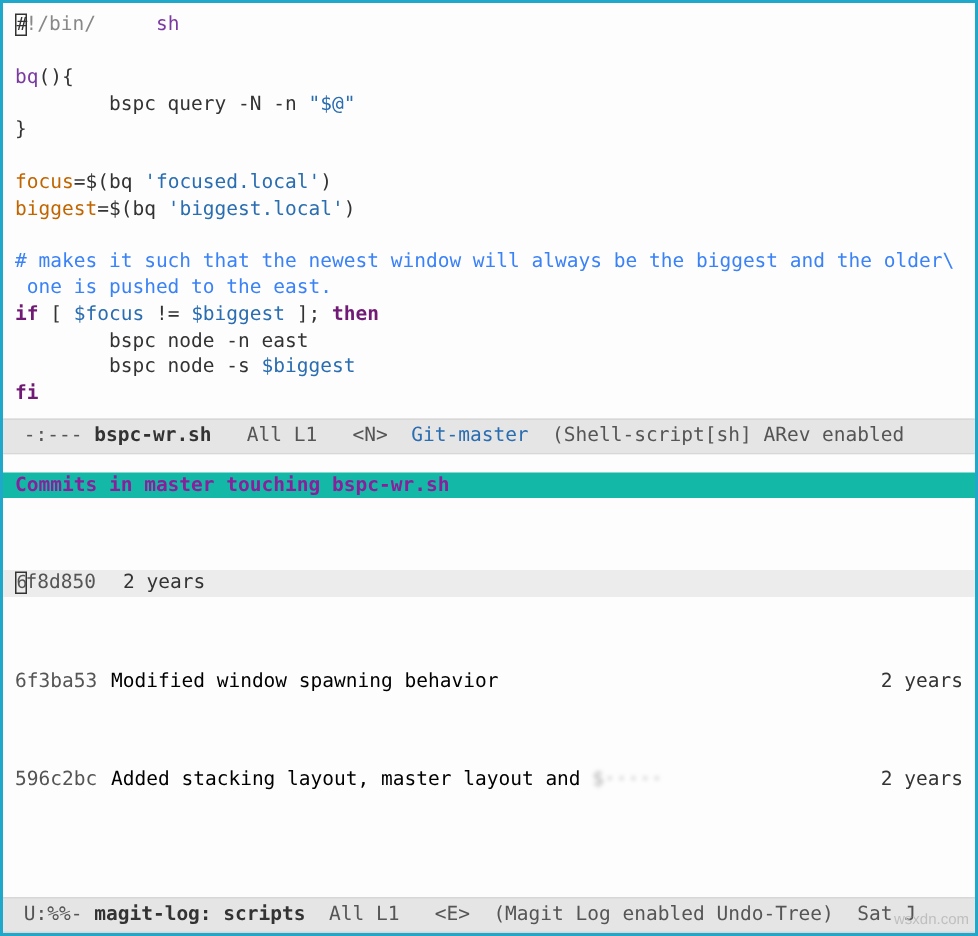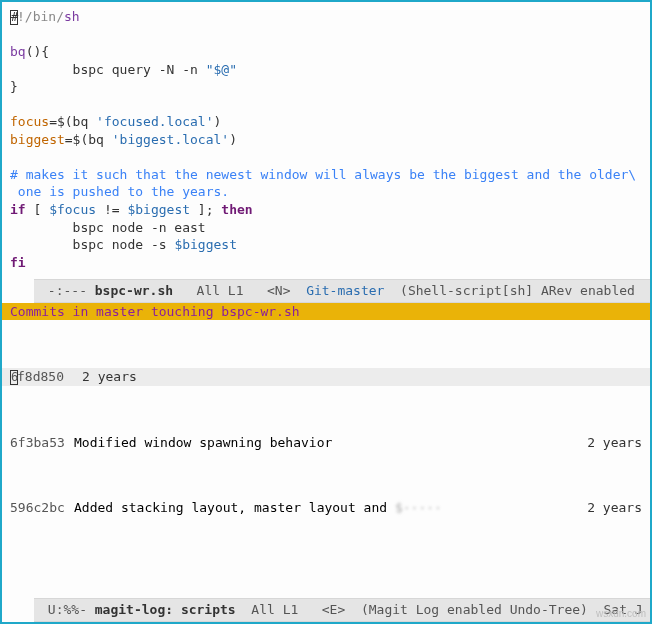--- a/index.html
+++ b/index.html
@@ -29,36 +29,36 @@
     color: #333;
   }
   .modeline {
     background: #e5e5e5;
     color: #555;
     padding: 2px 6px;
     font-size: 13px;
     white-space: pre;
     border-top: 1px solid #d7d7d7;
     border-bottom: 1px solid #d7d7d7;
-    margin-left: 32px;
   }
   .modeline .filename { font-weight: bold; color: #333; }
   .modeline .vc { color: #2a6db0; }
   .commits-pane {
     flex: 1 1 auto;
     background: #fdfdfd;
     overflow: hidden;
     display: flex;
     flex-direction: column;
   }
   .commits-header {
     color: #8a1f9c;
-    font-weight: normal;
+    font-weight: bold;
     padding: 0 8px;
-    background: #eab308;
+    background: #14b8a6;
+    margin-top: 12px;
   }
   .commit-row {
     display: flex;
     padding: 0 8px;
     margin-top: 48px;
   }
   .commit-row.selected { background: #ececec; }
   .commit-hash { color: #555; width: 64px; flex: 0 0 auto; }
   .commit-msg  { flex: 1 1 auto; white-space: pre; overflow: hidden; }
   .commit-ell  { color: #b0b0b0; filter: blur(1.5px); }
@@ -77,21 +77,21 @@
     width: 8px;
     border: 1px solid #333;
     text-align: center;
     line-height: 1.1;
     font-size: 12px;
     margin-right: -1px;
   }
 
   
   .c-she   { color: #888; }
-  .c-type  { color: #7a3aa0; }     
+  .c-type  { color: #7a3aa0; margin-left: 40px; }     
   .c-func  { color: #7a3aa0; }     
   .c-str   { color: #2a6db0; }
   .c-kw    { color: #701a75; font-weight: bold; }
   .c-cmt   { color: #3b82f6; }
   .c-assign{ color: #c06500; }     
   .c-dollar{ color: #2a6db0; }
 </style>
 </head>
 <body>
 
@@ -100,21 +100,21 @@
   <div class="editor"><span class="cursor-box">#</span><span class="c-she">!/bin/</span><span class="c-type">sh</span>
 <span></span>
 <span class="c-func">bq</span><span>(){</span>
 <span>        bspc query -N -n </span><span class="c-str">"$@"</span>
 <span>}</span>
 <span></span>
 <span class="c-assign">focus</span><span>=$(bq </span><span class="c-str">'focused.local'</span><span>)</span>
 <span class="c-assign">biggest</span><span>=$(bq </span><span class="c-str">'biggest.local'</span><span>)</span>
 <span></span>
 <span class="c-cmt"># makes it such that the newest window will always be the biggest and the older\</span>
-<span class="c-cmt"> one is pushed to the years.</span>
+<span class="c-cmt"> one is pushed to the east.</span>
 <span class="c-kw">if</span><span> [ </span><span class="c-dollar">$focus</span><span> != </span><span class="c-dollar">$biggest</span><span> ]; </span><span class="c-kw">then</span>
 <span>        bspc node -n east</span>
 <span>        bspc node -s </span><span class="c-dollar">$biggest</span>
 <span class="c-kw">fi</span>
 </div>
 
   <div class="modeline"><span> -:--- </span><span class="filename">bspc-wr.sh</span><span>   All L1   </span><span>&lt;N&gt;</span><span class="vc">  Git-master</span><span>  (Shell-script[sh] ARev enabled</span></div>
 
   <div class="commits-pane">
     <div class="commits-header">Commits in master touching bspc-wr.sh</div>

